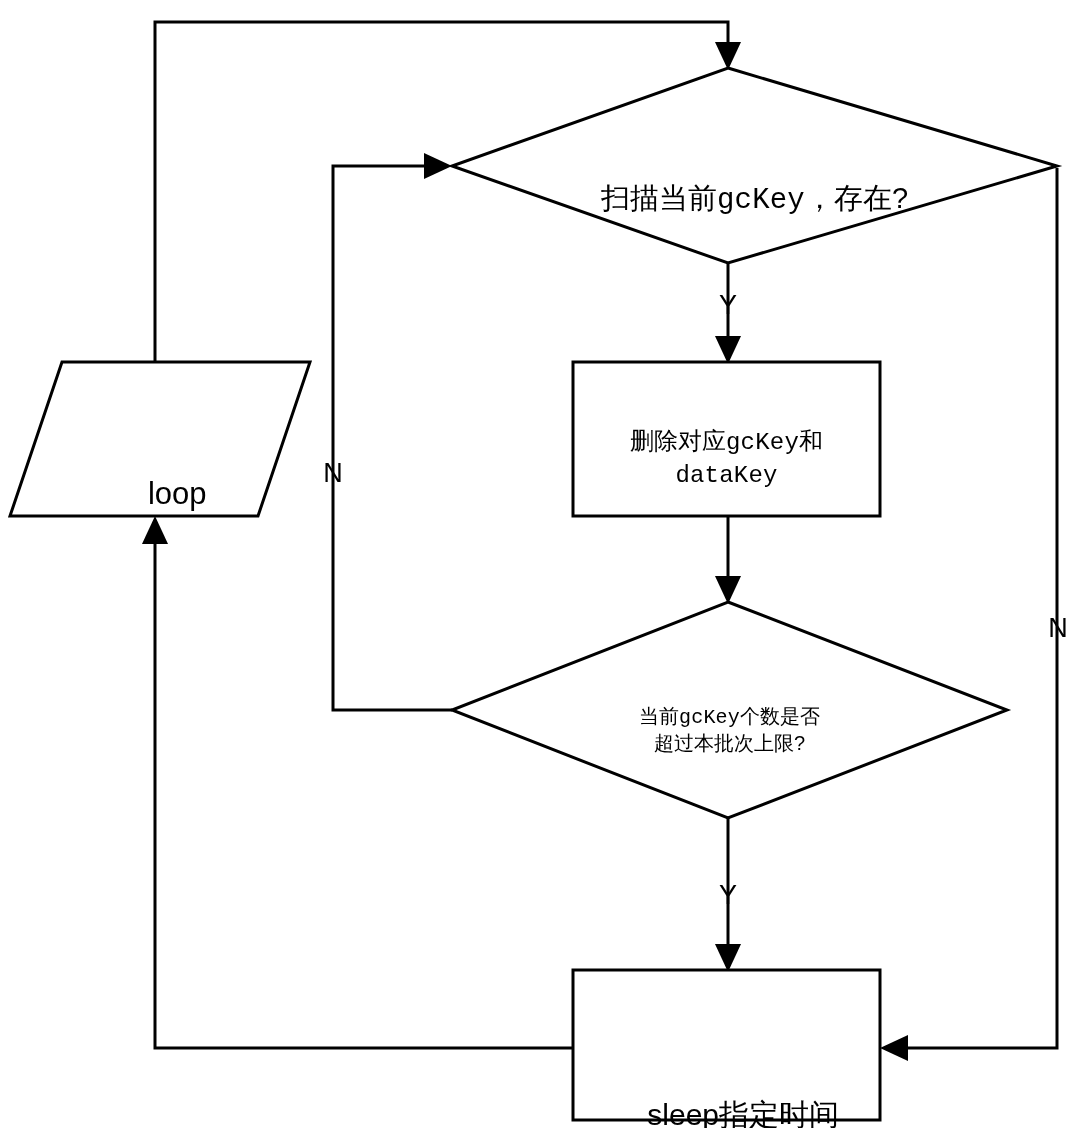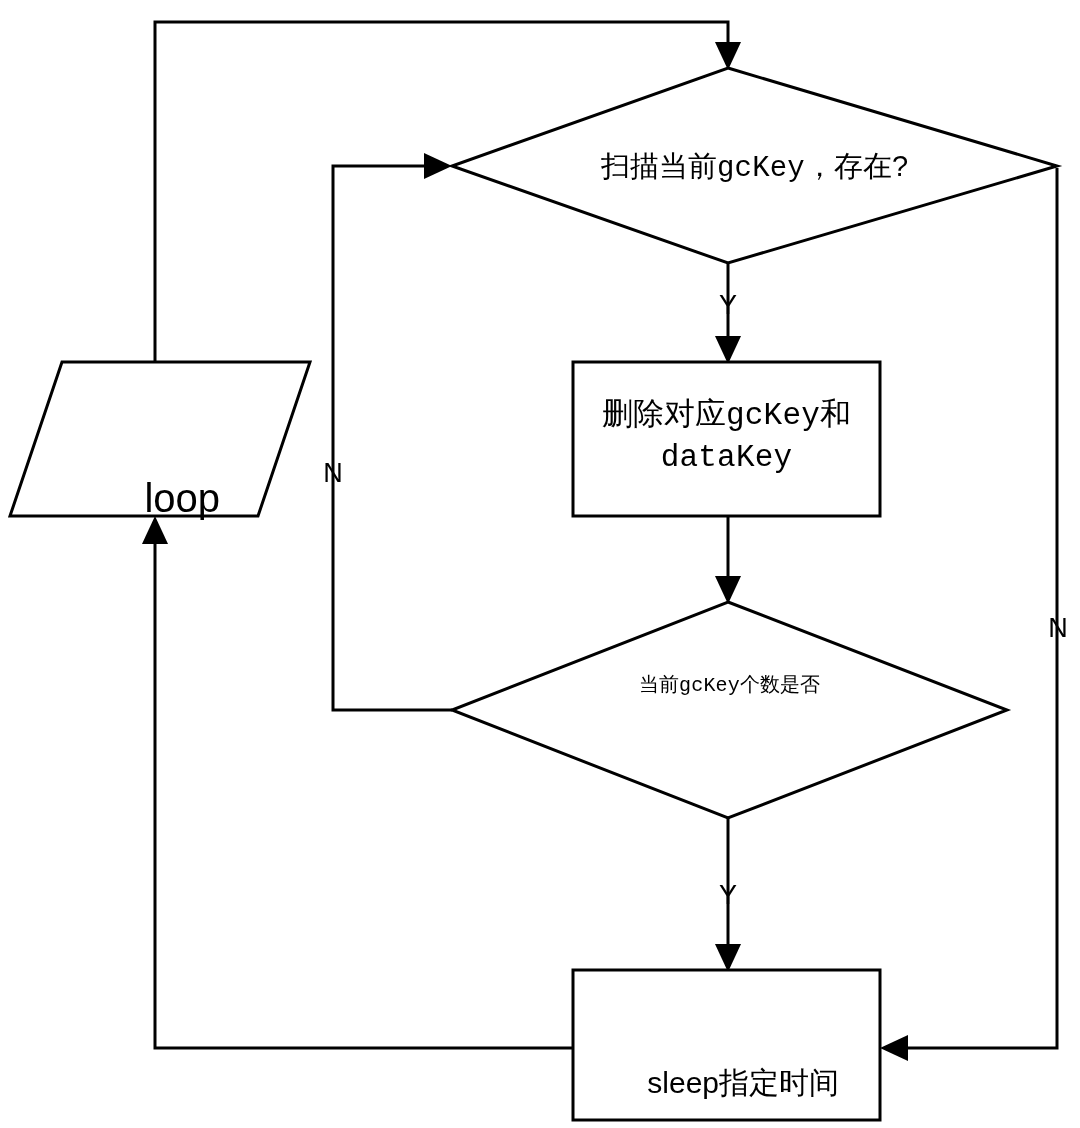--- a/index.html
+++ b/index.html
@@ -43,42 +43,43 @@
     stroke: none;
   }
   .node-text {
     position: absolute;
     text-align: center;
     color: #000000;
     font-family: "Liberation Sans", sans-serif;
     line-height: 1.28;
     white-space: pre;
     pointer-events: none;
+    margin-top: 32px;
   }
   .node-text .mono {
     font-family: "Liberation Mono", monospace;
     letter-spacing: 0.2px;
   }
   .t-loop {
     left: 10px;
-    top: 422px;
+    top: 402px;
     width: 300px;
-    font-size: 40px;
+    font-size: 31px;
   }
   .t-decision-scan {
     left: 452px;
     top: 148px;
     width: 605px;
     font-size: 29px;
   }
   .t-delete-keys {
     left: 573px;
     top: 394px;
     width: 307px;
-    font-size: 31px;
+    font-size: 24px;
   }
   .t-decision-limit {
     left: 452px;
     top: 672px;
     width: 555px;
     font-size: 20px;
   }
   .t-sleep {
     left: 573px;
     top: 1026px;
@@ -139,21 +140,21 @@
   </svg>
 
   <div class="node-text t-loop">
     <span>loop</span>
   </div>
 
   <div class="node-text t-decision-scan"><span>扫描当前</span><span class="mono">gcKey</span><span>，存在?</span></div>
 
   <div class="node-text t-delete-keys"><span>删除对应</span><span class="mono">gcKey</span><span>和</span><br><span class="mono">dataKey</span></div>
 
-  <div class="node-text t-decision-limit"><span>当前</span><span class="mono">gcKey</span><span>个数是否</span><br></div>
+  <div class="node-text t-decision-limit"><span>当前</span><span class="mono">gcKey</span><span>个数是否</span><br><span>超过本批次上限?</span></div>
 
   <div class="node-text t-sleep">
     <span>sleep指定时间</span>
   </div>
 
   <div class="edge-label lbl-y-top">Y</div>
 
   <div class="edge-label lbl-n-left">N</div>
 
   <div class="edge-label lbl-n-right">N</div>

